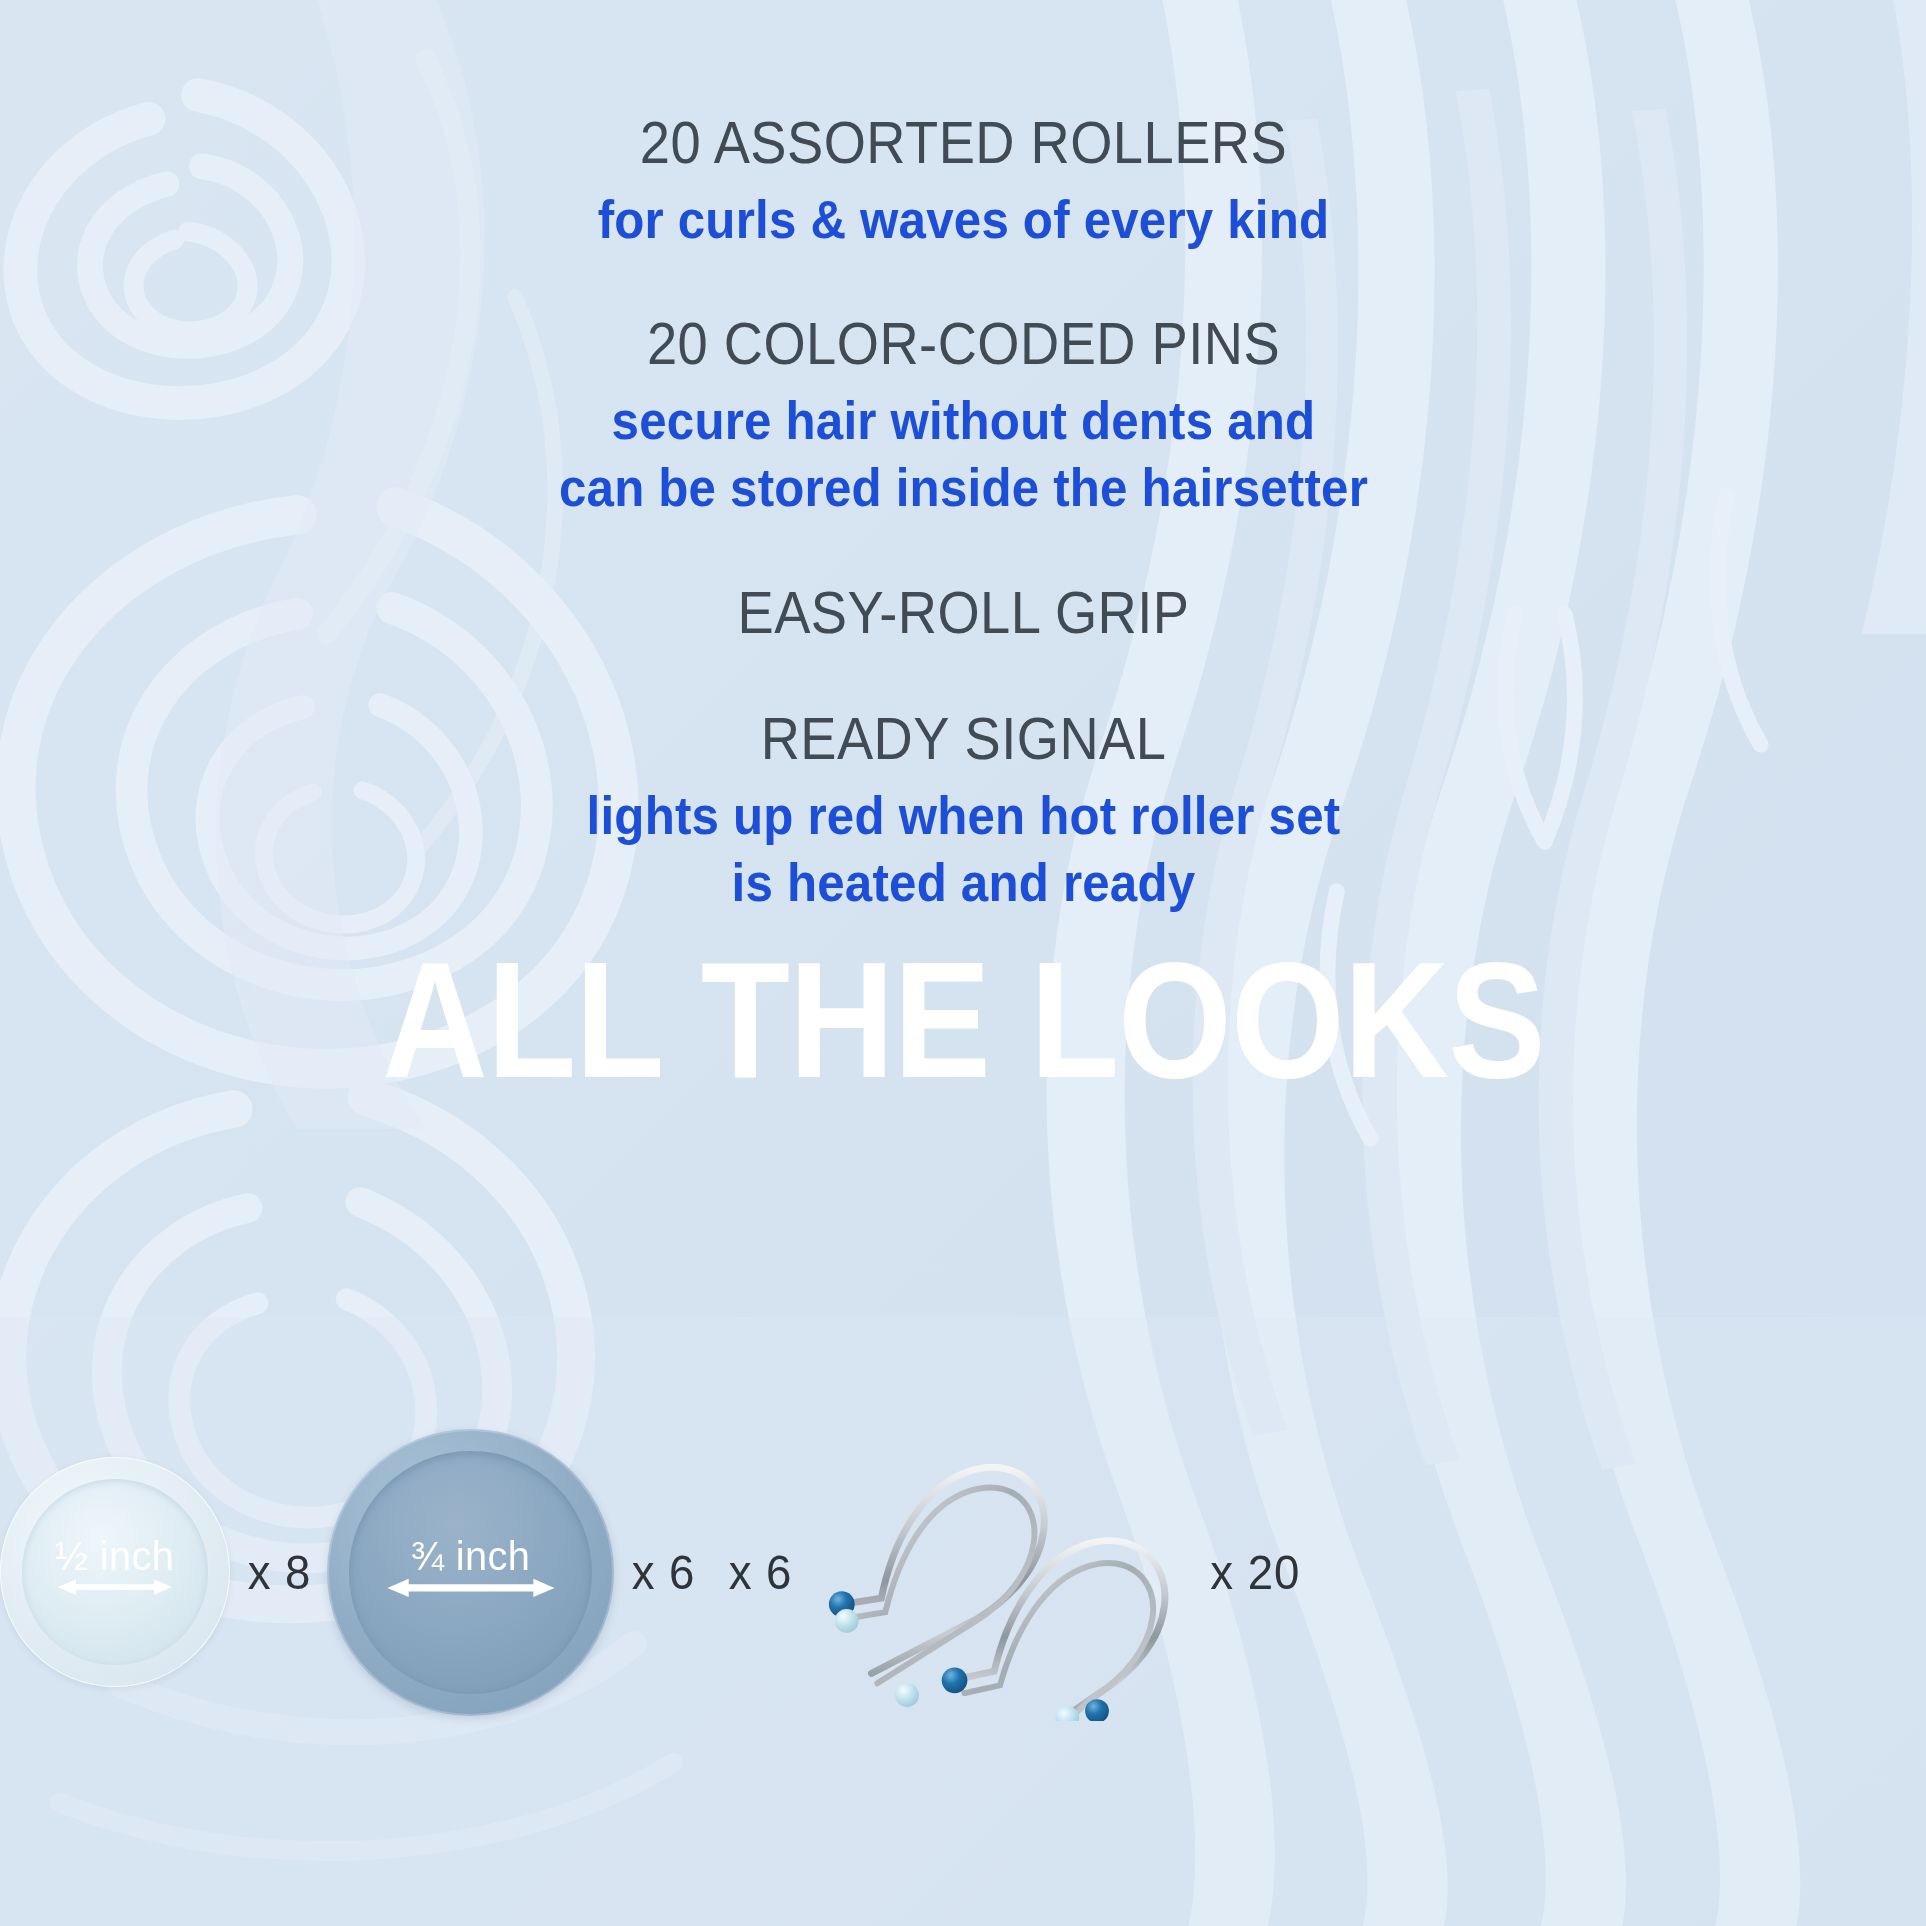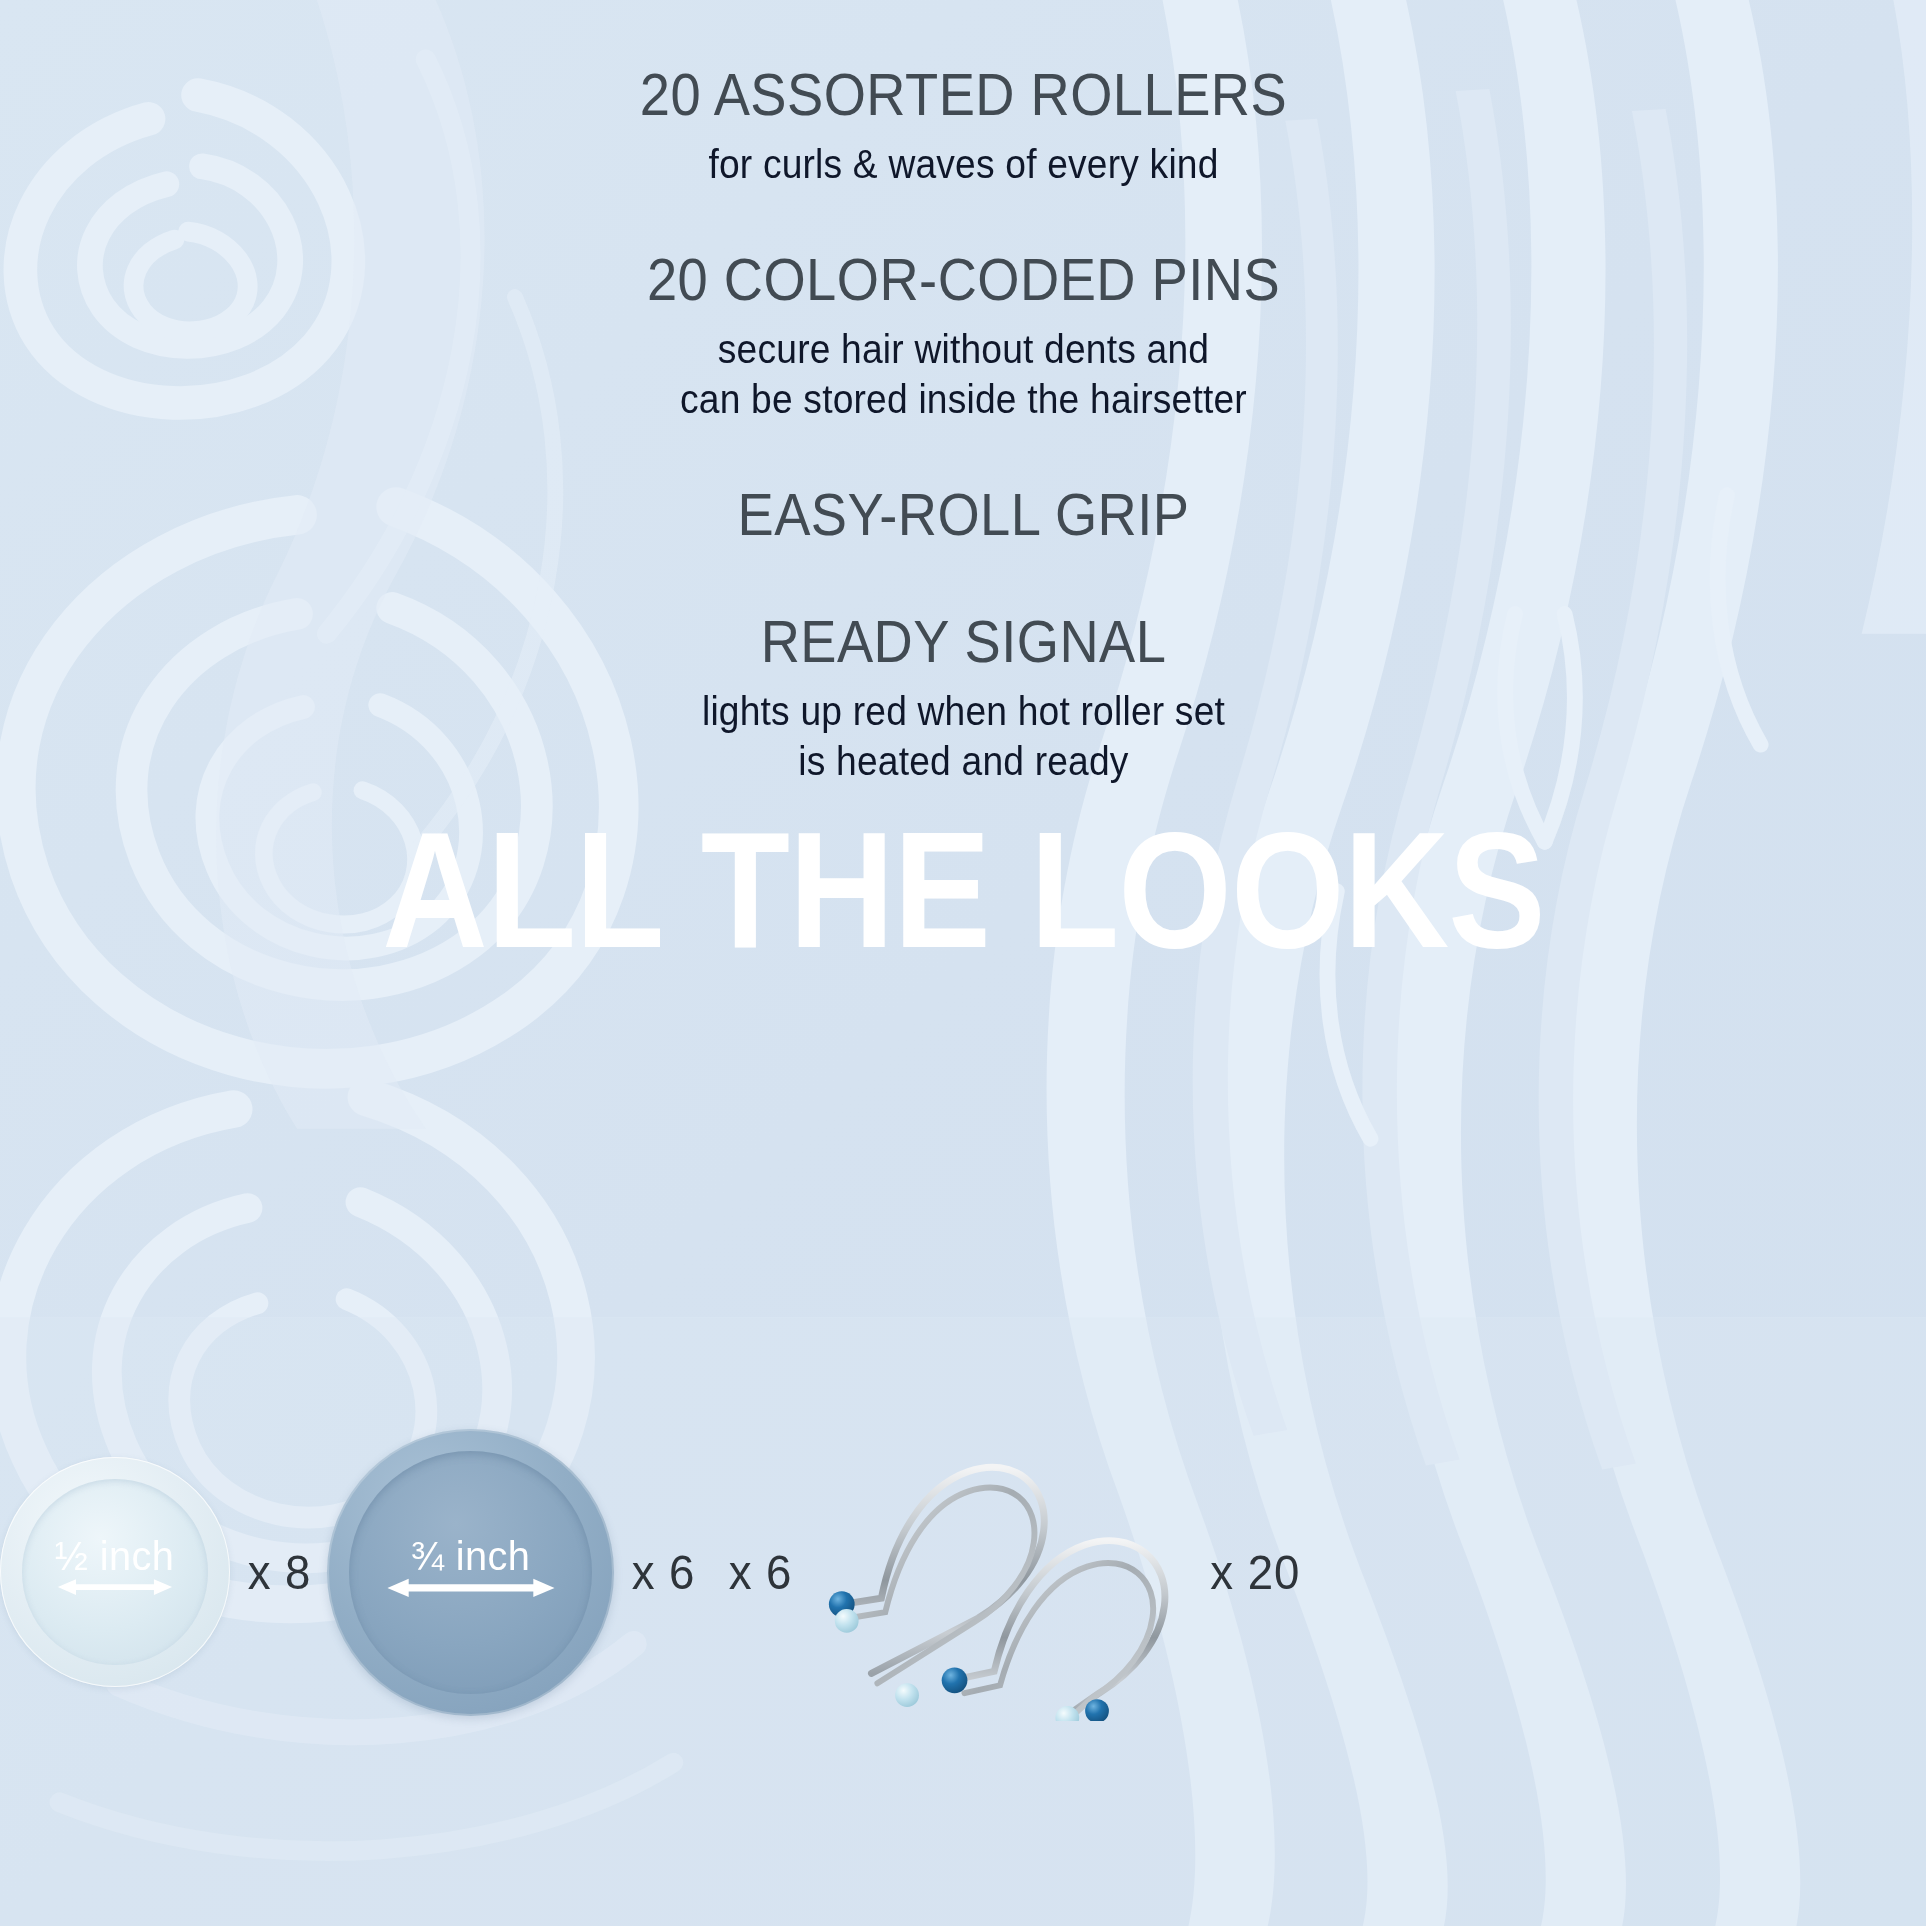--- a/index.html
+++ b/index.html
@@ -15,40 +15,40 @@
   
   #bg { position:absolute; inset:0; z-index:0; pointer-events:none; }
   #bg svg { display:block; width:1927px; height:1927px; }
 
   
   #content {
     position:absolute; inset:0; z-index:2;
     display:flex; flex-direction:column; align-items:center;
   }
 
-  .features { width:100%; padding-top:61px; }
+  .features { width:100%; padding-top:61px;margin-top:48px; }
 
   .feature { text-align:center; margin-bottom:57px; }
   .feature:last-child { margin-bottom:0; }
 
   .f-title {
     font-size:59px;
     letter-spacing:0.5px;
     color:#424b53;
     font-weight:400;
     font-stretch:condensed;
     transform:scaleX(0.92);
     line-height:1.18;
     white-space:nowrap;
   }
   .f-lines {
     margin-top:8px;
-    font-size:40px;
-    color:#0f172a;
-    font-weight:400;
+    font-size:53px;
+    color:#1d4ed8;
+    font-weight:700;
     line-height:1.26;
     letter-spacing:0.2px;
   }
   .f-lines div { transform:scaleX(0.93); white-space:nowrap; }
 
   
   .hero {
     margin-top:26px;
     color:#ffffff;
     font-weight:700;

